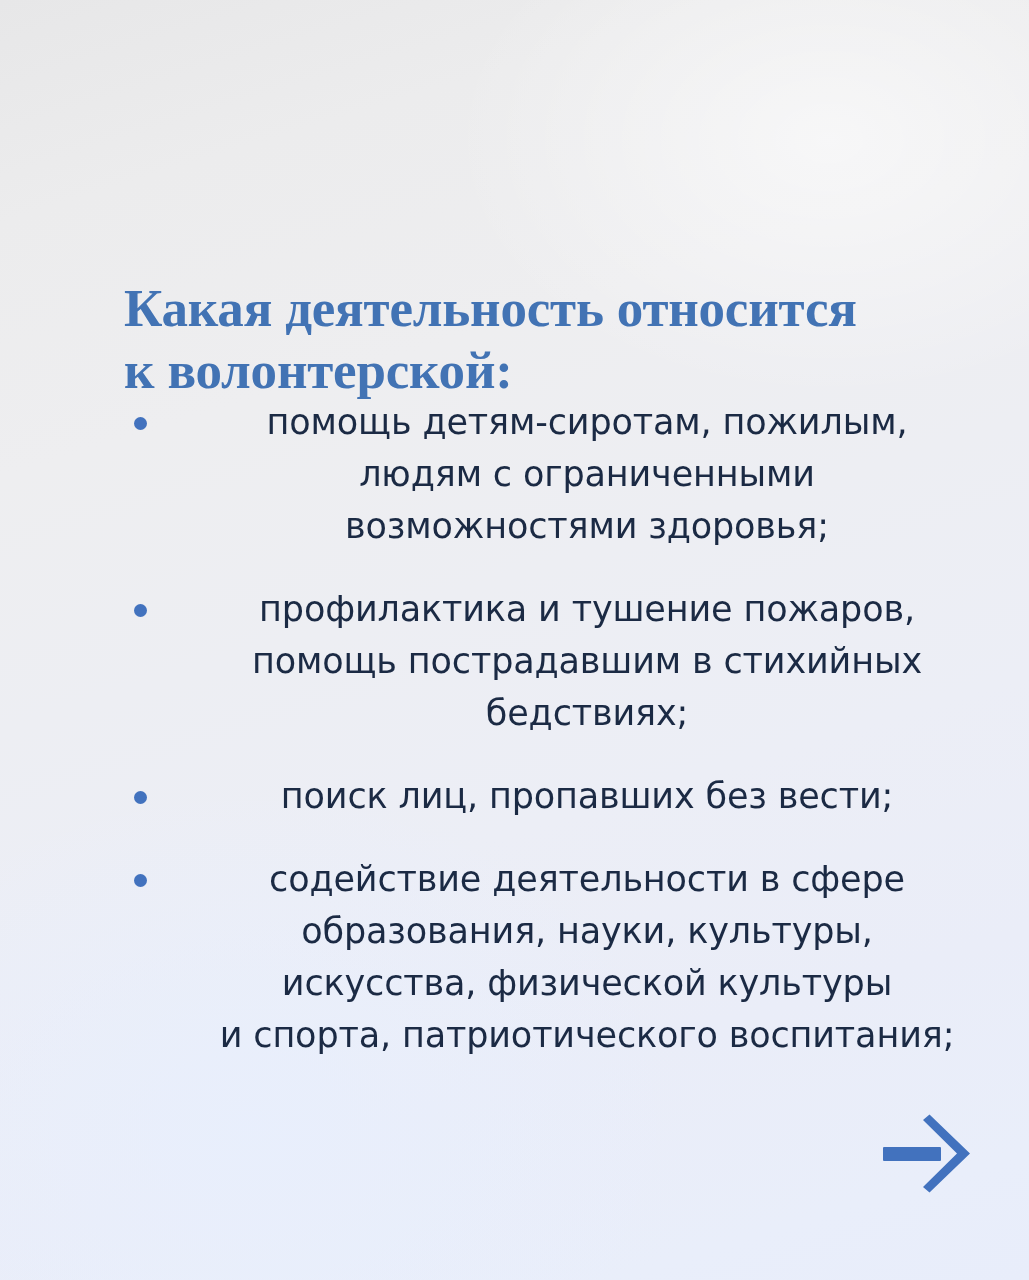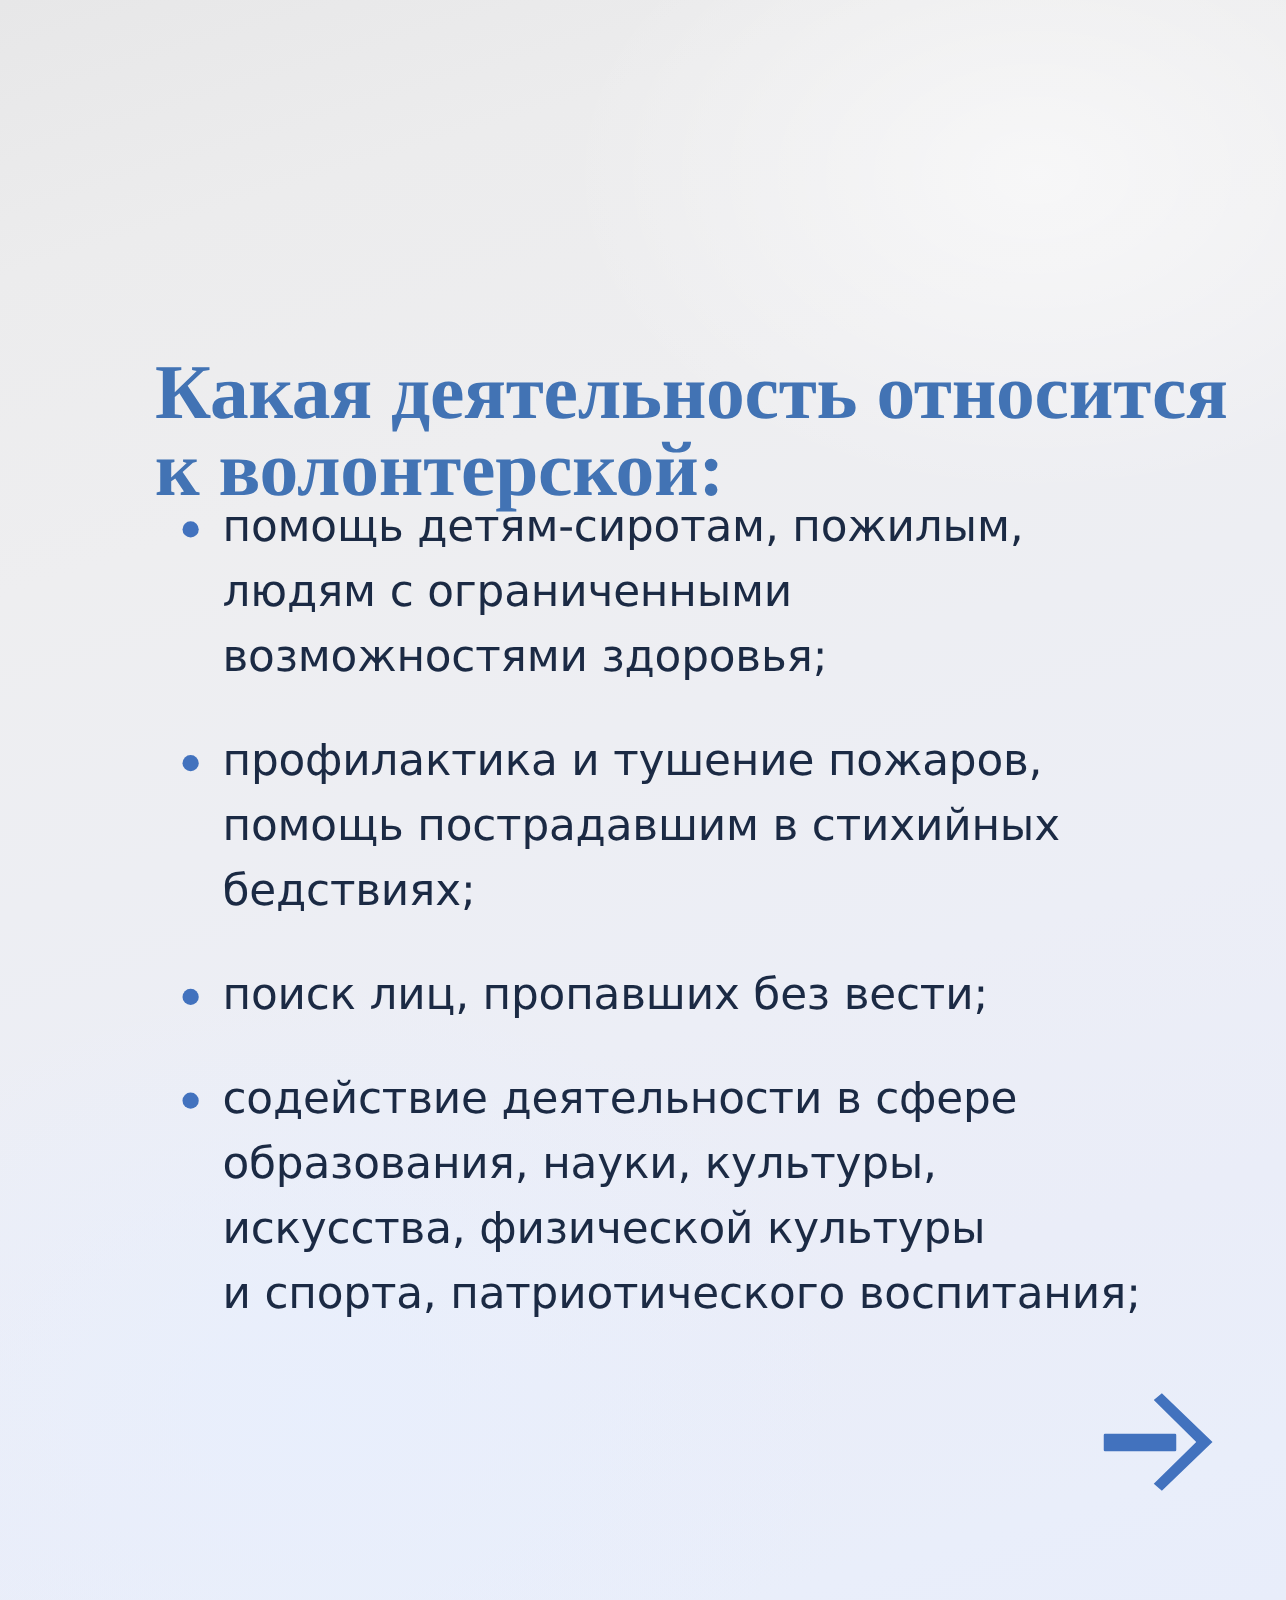--- a/index.html
+++ b/index.html
@@ -59,32 +59,33 @@
     width: 1029px;
     height: 1280px;
   }
 
   #title {
     position: absolute;
     left: 124px;
     top: 241px;
     width: 860px;
     font-family: "Liberation Serif", "DejaVu Serif", serif;
-    font-size: 62px;
+    font-size: 53px;
     line-height: 62px;
     letter-spacing: -0.2px;
     color: #4273b4;
     white-space: pre-line;
   }
 
   #bullets {
     position: absolute;
-    left: 140px;
+    left: 128px;
     top: 396px;
     width: 880px;
+    text-align: center;
   }
 
   .bullet-item {
     position: relative;
     padding-left: 38px;
     margin-bottom: 31px;
   }
   .bullet-item:last-child {
     margin-bottom: 17px;
   }

